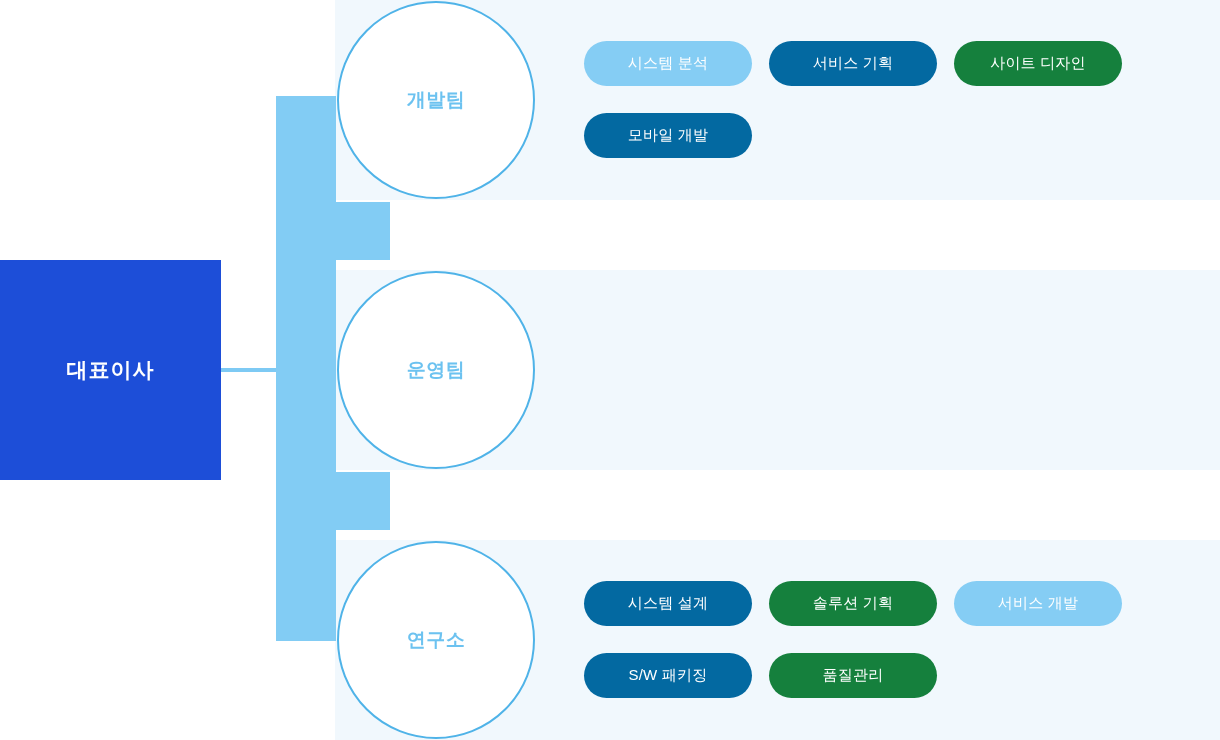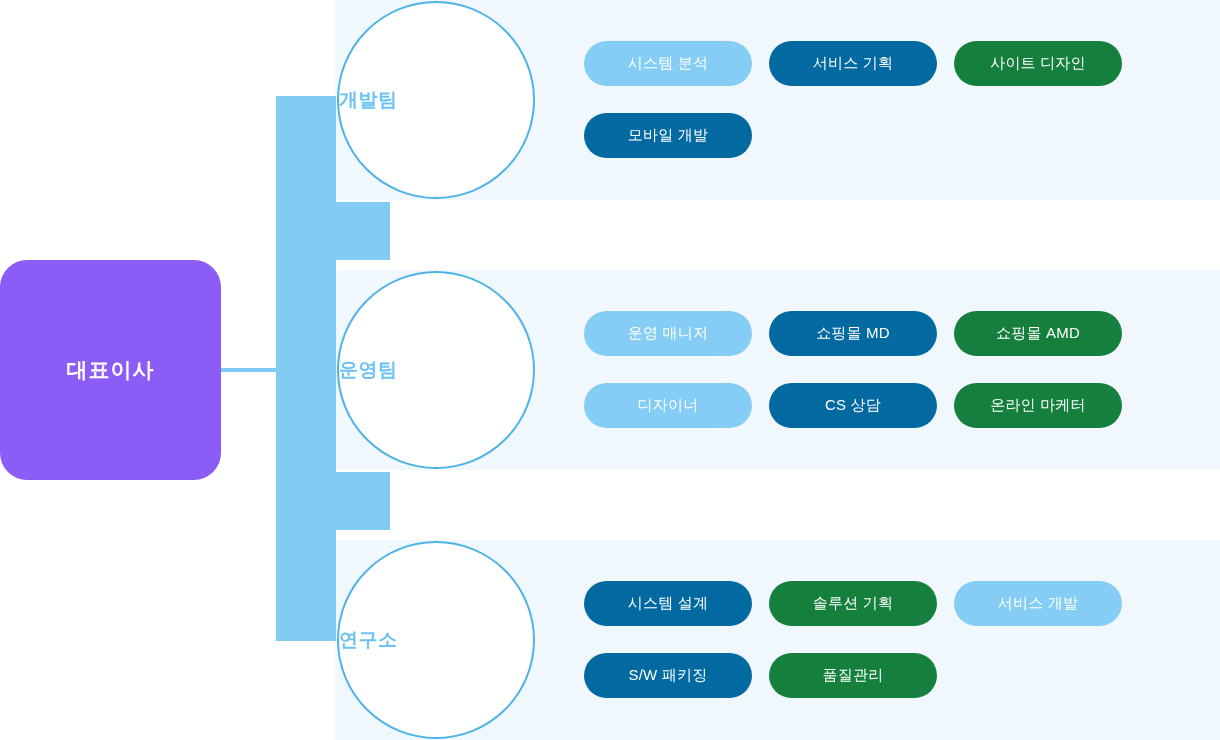--- a/index.html
+++ b/index.html
@@ -30,25 +30,24 @@
   .row-panel.r1 { top: 270px; height: 200px; }
   .row-panel.r2 { top: 540px; height: 200px; }
 
   
   .root-box {
     position: absolute;
     left: 0px;
     top: 260px;
     width: 221px;
     height: 220px;
-    background: #8b5cf6;
+    background: #1d4ed8;
     display: flex;
     align-items: center;
     justify-content: center;
-    border-radius: 27px;
   }
   .root-label {
     color: #ffffff;
     font-size: 21px;
     font-weight: bold;
     letter-spacing: 1px;
   }
 
   
   .conn-h-root {
@@ -82,21 +81,21 @@
     position: absolute;
     left: 337px;
     width: 198px;
     height: 198px;
     border: 2px solid #4fb3e8;
     border-radius: 50%;
     background: #ffffff;
     box-sizing: border-box;
     display: flex;
     align-items: center;
-    justify-content: flex-start;
+    justify-content: center;
     z-index: 3;
   }
   .team-circle.c0 { top: 1px;   }
   .team-circle.c1 { top: 271px; }
   .team-circle.c2 { top: 541px; }
   .team-name {
     color: #6cc2f0;
     font-size: 19px;
     font-weight: bold;
     letter-spacing: 0.5px;
@@ -158,28 +157,20 @@
   <div class="pill-grid g0">
     <div class="pill col0">시스템 분석</div>
     <div class="pill col1">서비스 기획</div>
     <div class="pill col2">사이트 디자인</div>
     <div class="pill col1">모바일 개발</div>
   </div>
 
   <div class="team-circle c1">
     <span class="team-name">운영팀</span>
   </div>
-  <div class="pill-grid g1">
-    <div class="pill col0">운영 매니저</div>
-    <div class="pill col1">쇼핑몰 MD</div>
-    <div class="pill col2">쇼핑몰 AMD</div>
-    <div class="pill col0">디자이너</div>
-    <div class="pill col1">CS 상담</div>
-    <div class="pill col2">온라인 마케터</div>
-  </div>
 
   <div class="team-circle c2">
     <span class="team-name">연구소</span>
   </div>
   <div class="pill-grid g2">
     <div class="pill col1">시스템 설계</div>
     <div class="pill col2">솔루션 기획</div>
     <div class="pill col0">서비스 개발</div>
     <div class="pill col1">S/W 패키징</div>
     <div class="pill col2">품질관리</div>

